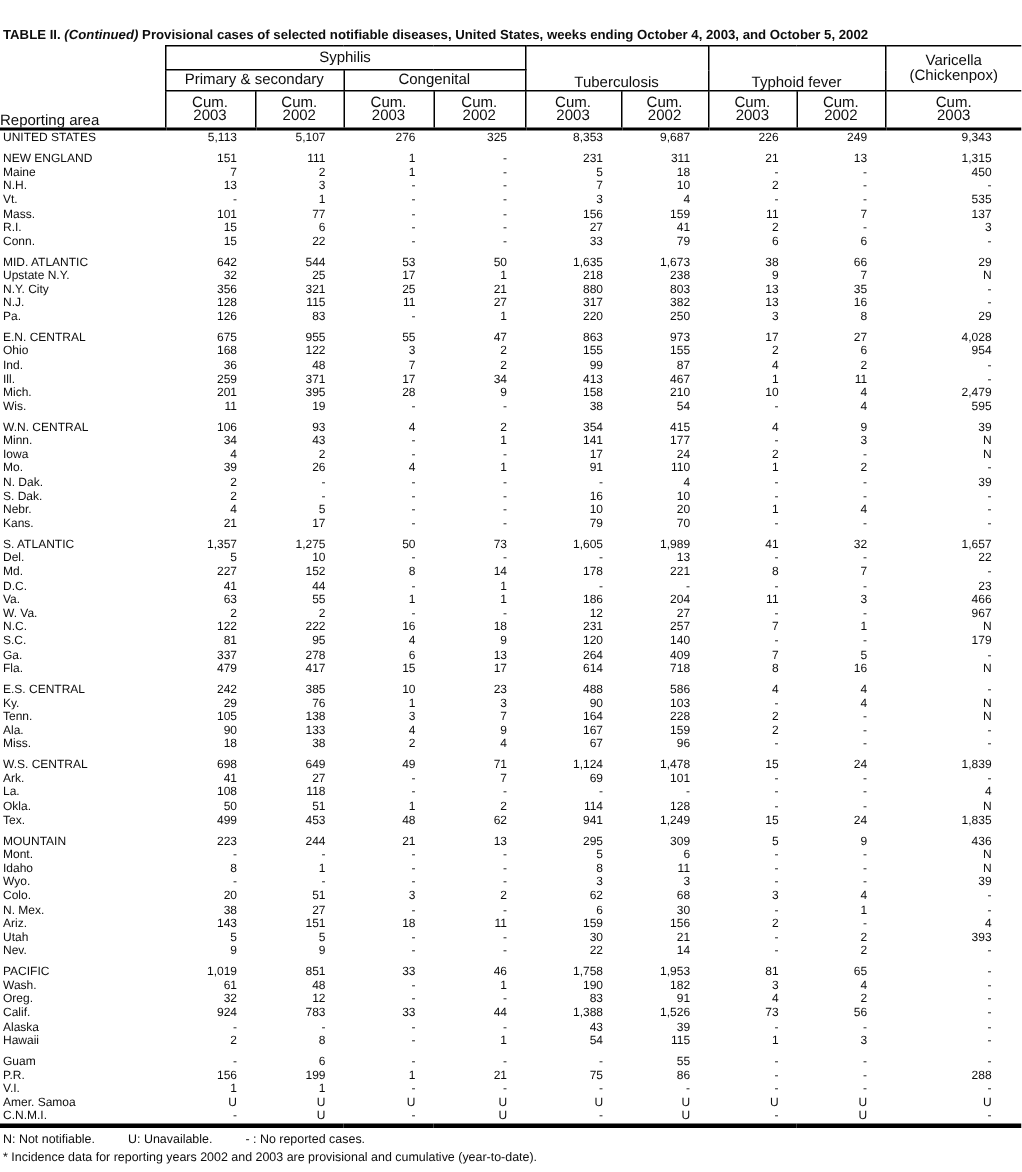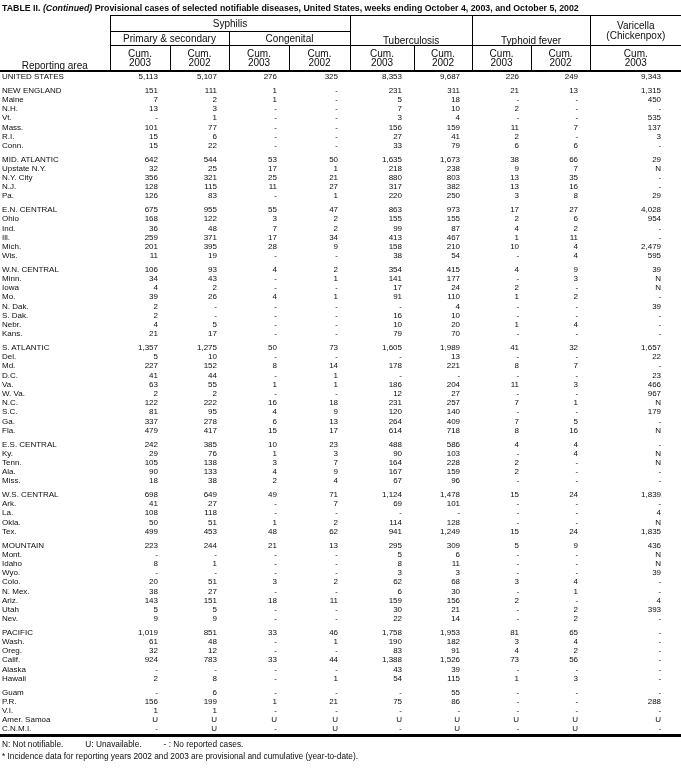--- a/index.html
+++ b/index.html
@@ -1,29 +1,29 @@
 <!DOCTYPE html>
 <html><head>
 <meta charset="utf-8">
 <style>
   html,body { margin:0; padding:0; }
   body {
     width:681px; height:781px; overflow:hidden;
     background:#ffffff; color:#0d0d0d;
     font-family:"Liberation Sans", sans-serif;
   }
-  .title { padding:3px 0 0 2px; font-weight:bold; font-size:8.8px; line-height:11px; white-space:nowrap; }
+  .title { padding:18px 0 0 2px; font-weight:bold; font-size:8.8px; line-height:11px; white-space:nowrap; }
   .title .it { font-style:italic; }
   .title .line2 { white-space:nowrap; }
 
   table.main { border-collapse:collapse; table-layout:fixed; width:681px; margin-top:1px; border-bottom:3px solid #000; }
   table.main th, table.main td { padding:0; font-weight:normal; overflow:hidden; }
 
   thead th { font-size:10px; line-height:9.5px; text-align:center; vertical-align:middle; }
-  th.h-area { text-align:center; vertical-align:bottom; padding:0 0 2px 2px; border-bottom:2px solid #000; }
+  th.h-area { text-align:left; vertical-align:bottom; padding:0 0 2px 2px; border-bottom:2px solid #000; }
   th.h-syph { height:15px; border-top:1.5px solid #000; border-left:1.5px solid #000; border-right:1.5px solid #000; border-bottom:1.5px solid #000; }
   th.h-tb   { border-top:1.5px solid #000; border-left:1.5px solid #000; border-right:1.5px solid #000; border-bottom:1.5px solid #000; vertical-align:bottom; padding-bottom:2px; }
   th.h-ty   { border-top:1.5px solid #000; border-right:1.5px solid #000; border-bottom:1.5px solid #000; vertical-align:bottom; padding-bottom:2px; }
   th.h-var  { border-top:1.5px solid #000; border-left:1.5px solid #000; border-bottom:1.5px solid #000; vertical-align:middle; }
   th.h-ps   { height:13px; border-left:1.5px solid #000; border-right:1.5px solid #000; border-bottom:1.5px solid #000; }
   th.h-cong { border-right:1.5px solid #000; border-bottom:1.5px solid #000; }
   th.h-cum  { height:24px; border-left:1.5px solid #000; border-bottom:2px solid #000; padding:2px 0; }
 
   tbody td { font-size:8px; line-height:9.2px; height:9.2px; white-space:nowrap; }
   tbody td.area { text-align:left; padding-left:2px; }

